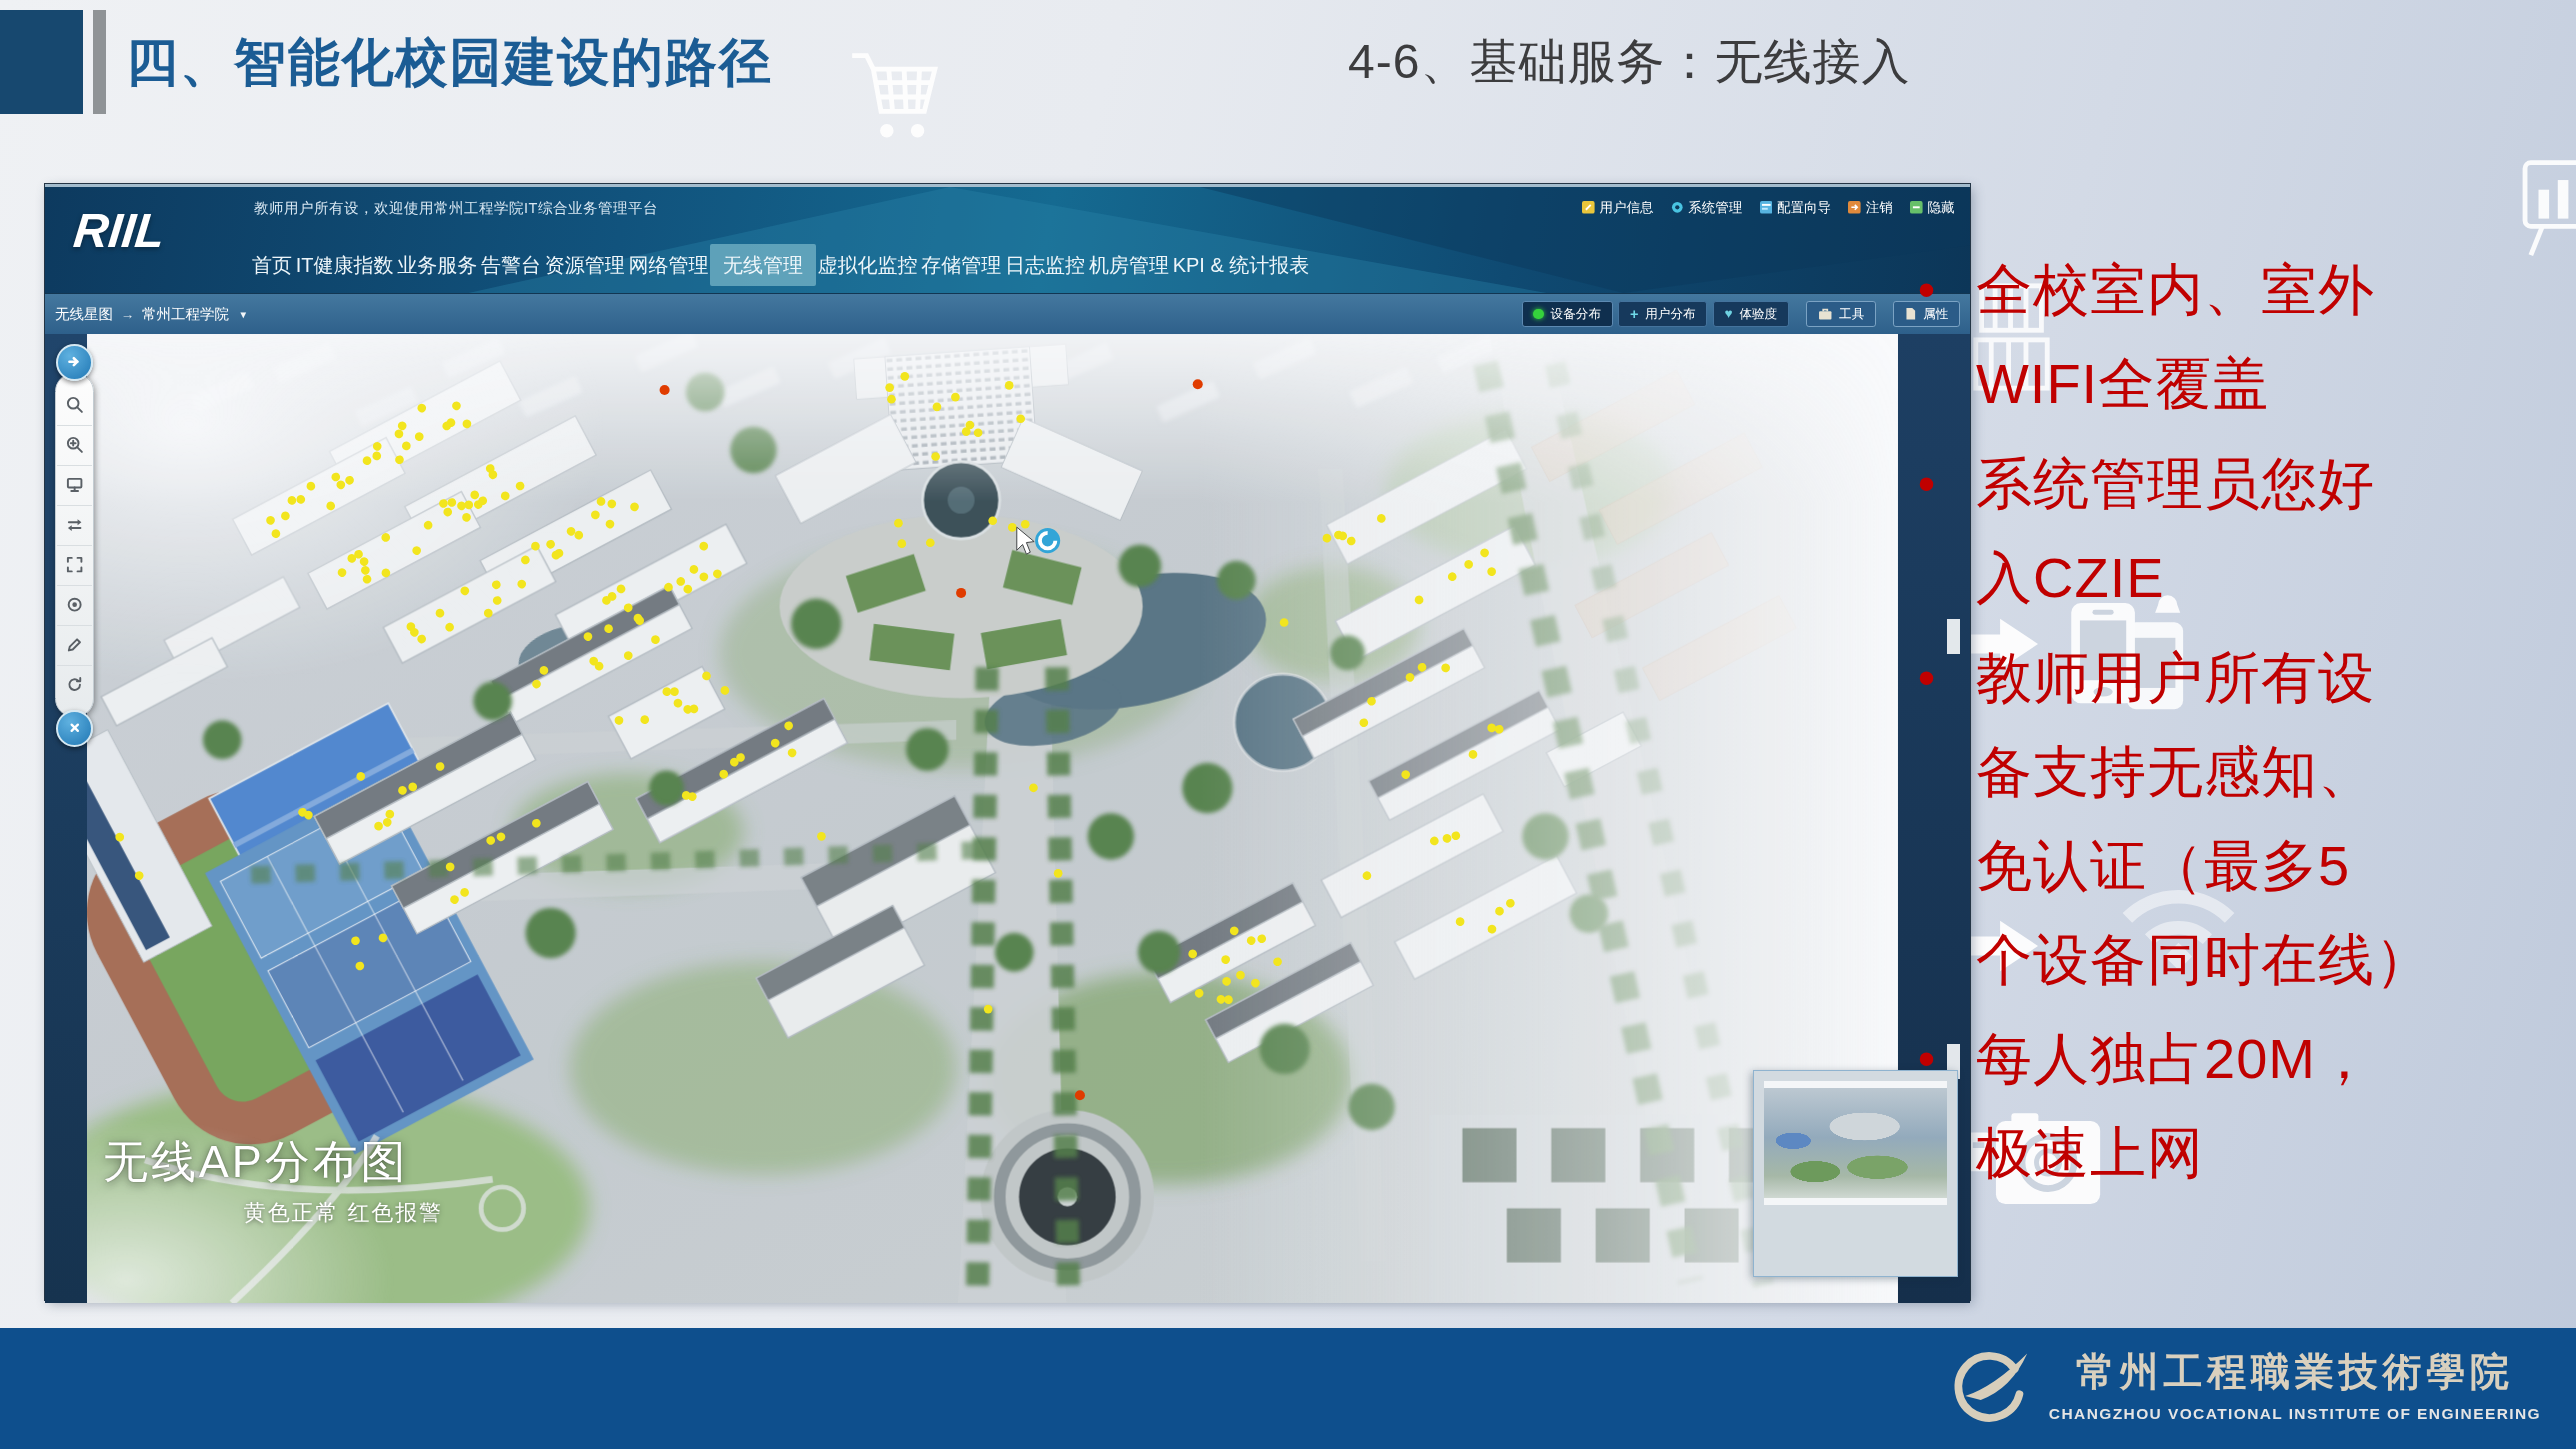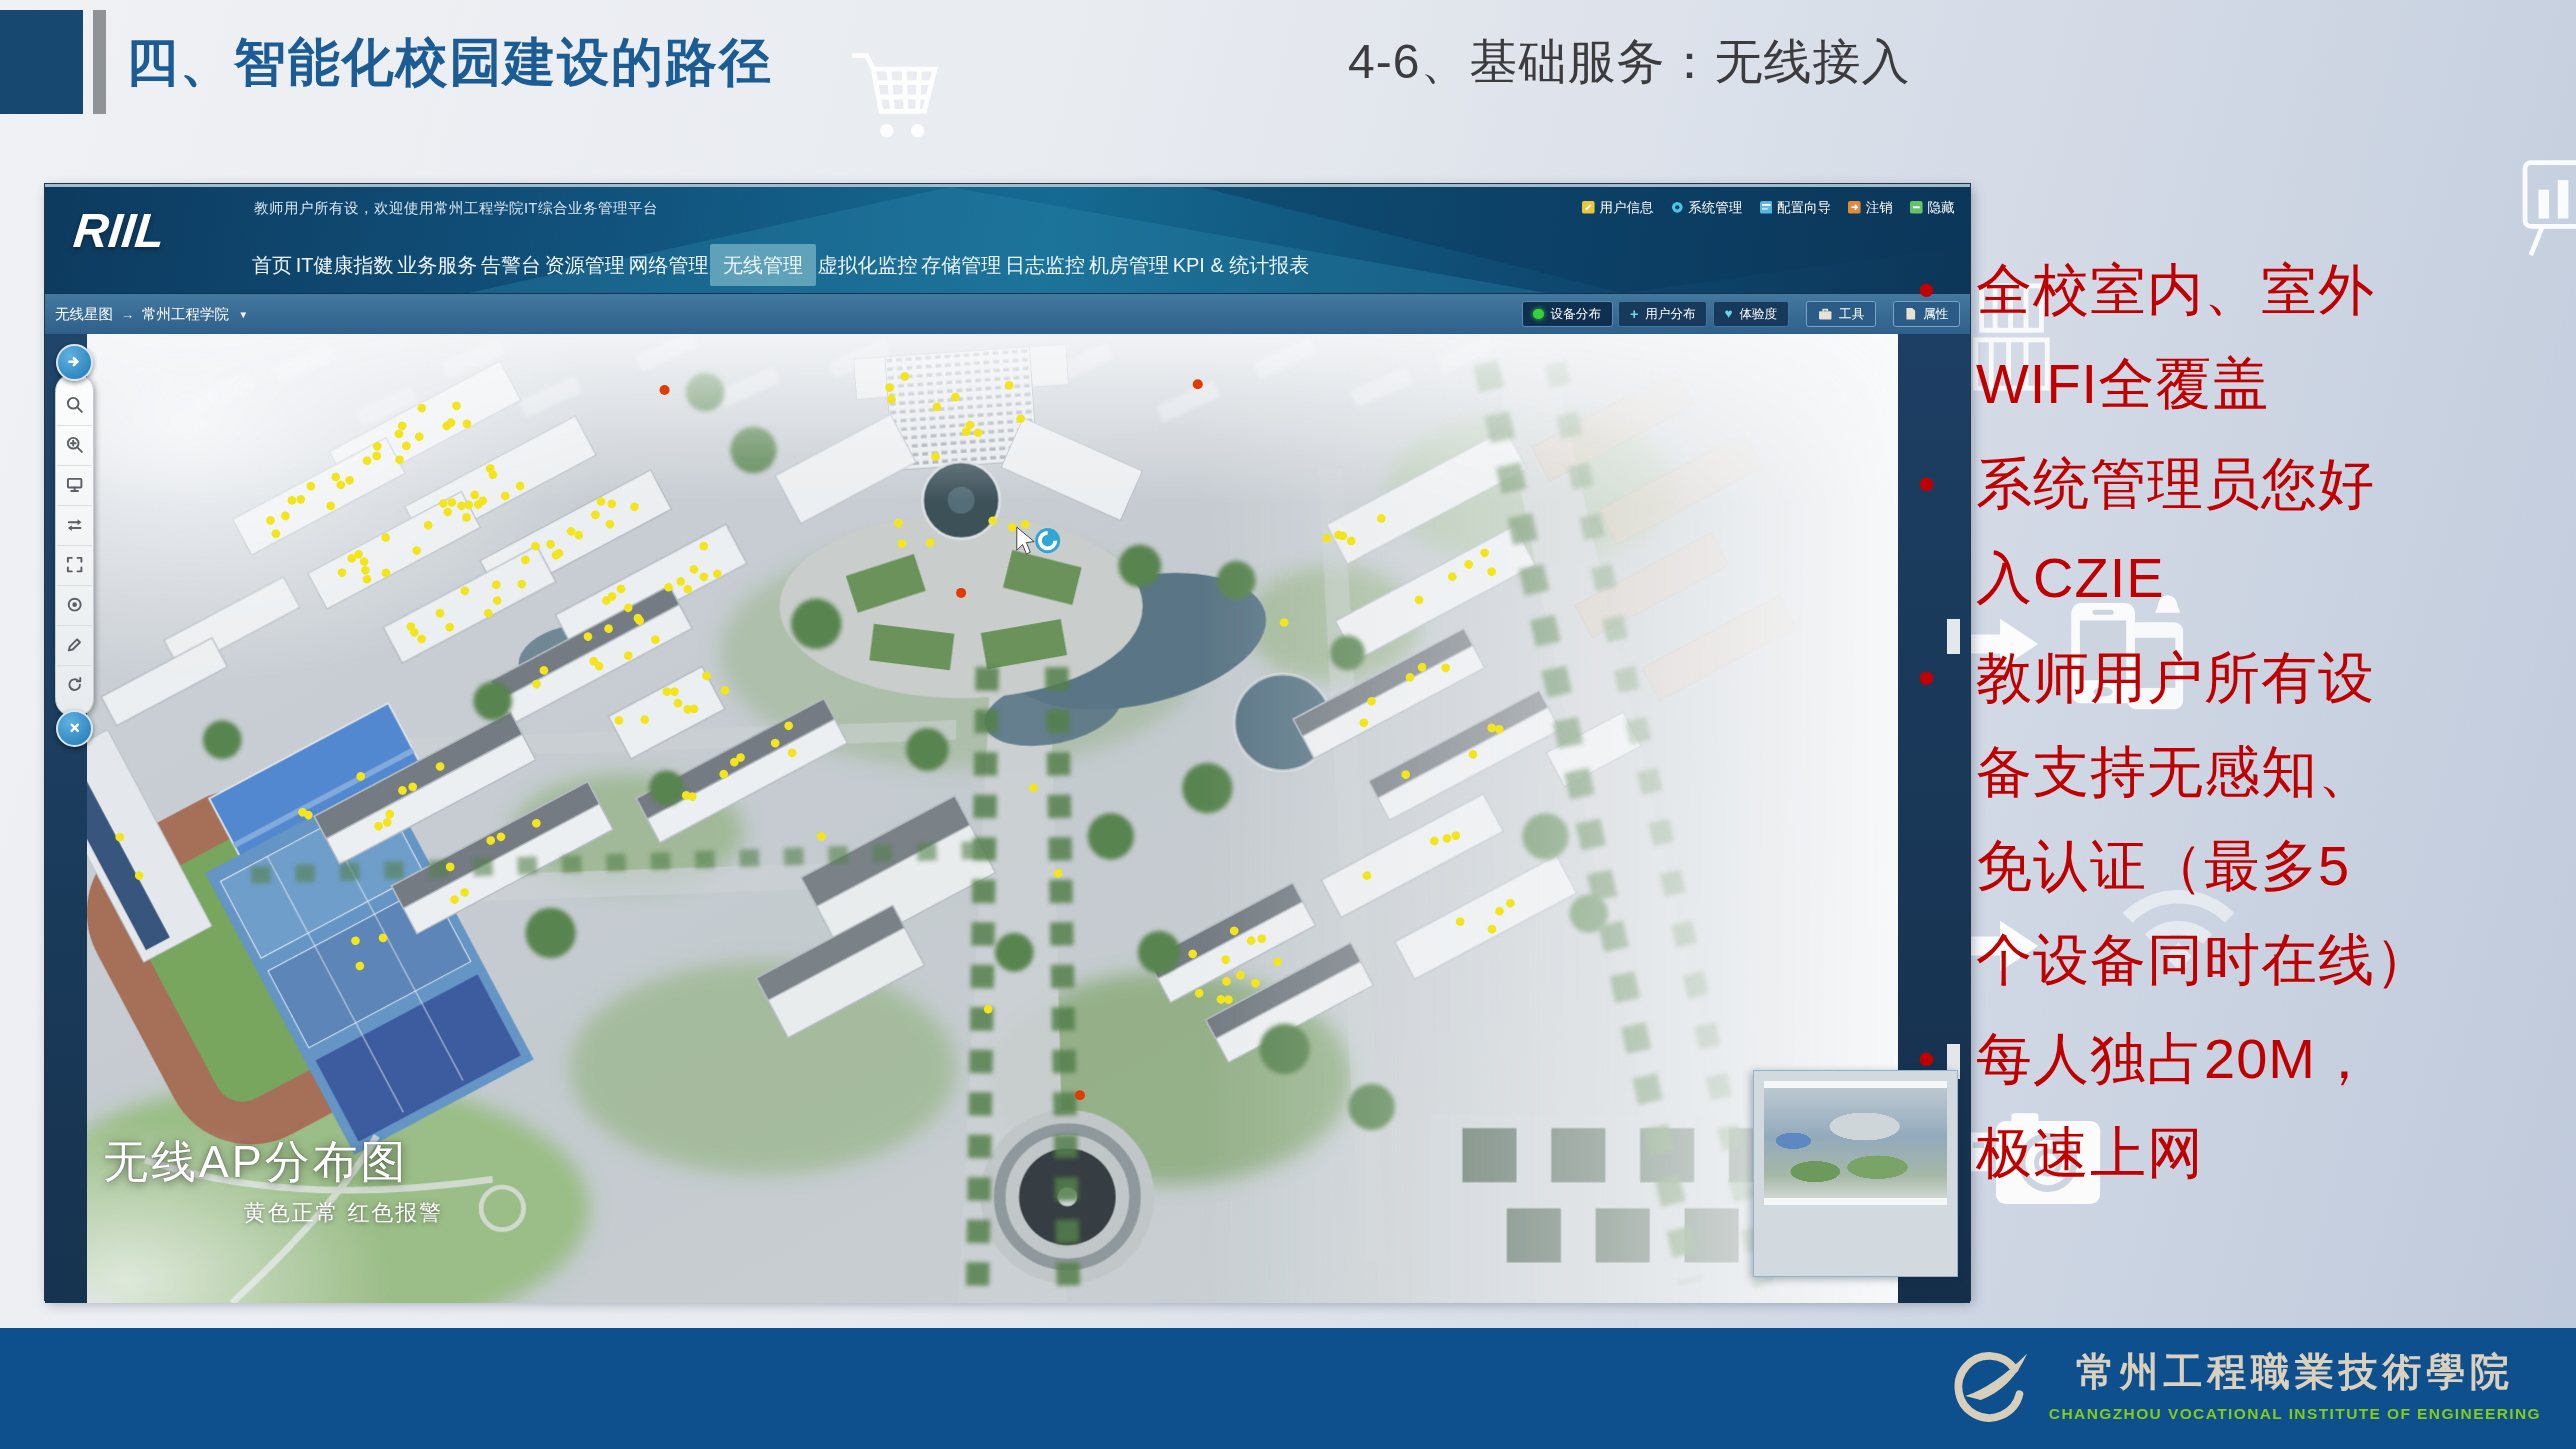--- a/index.html
+++ b/index.html
@@ -107,21 +107,21 @@
   .bullets li{position:relative;padding-left:68px;margin-bottom:5.8px;font-size:56px;line-height:94px;
     color:#c00000;white-space:pre-line;letter-spacing:1px;}
   .bullets li::before{content:"•";position:absolute;left:9.7px;top:0;font-size:50px;color:#c00000;}
 
   
   .footer{position:absolute;left:0;bottom:0;width:100%;height:122px;background:#0e4f8d;z-index:4;}
   .school{position:absolute;right:35px;top:11.6px;display:flex;align-items:center;gap:15.5px;}
   .school-names{display:flex;flex-direction:column;align-items:center;}
   .school-cn{font-family:"DejaVu Serif","Liberation Serif",serif;font-size:39px;font-weight:600;
     letter-spacing:4.8px;color:#d9d0be;white-space:nowrap;}
-  .school-en{margin-top:6.8px;font-size:15.5px;font-weight:bold;letter-spacing:1.4px;color:#84cc16;
+  .school-en{margin-top:6.8px;font-size:15.5px;font-weight:bold;letter-spacing:1.4px;color:#e5e5e5;
     white-space:nowrap;}
 </style>
 </head>
 <body>
 
 <div class="slide">
 
   <div class="wm" style="left:846px;top:46px;">
     <svg width="97" height="101" viewBox="0 0 100 105" stroke="#fff" fill="none" stroke-width="5">
       <path d="M6 10 h15 l7 14"></path>

